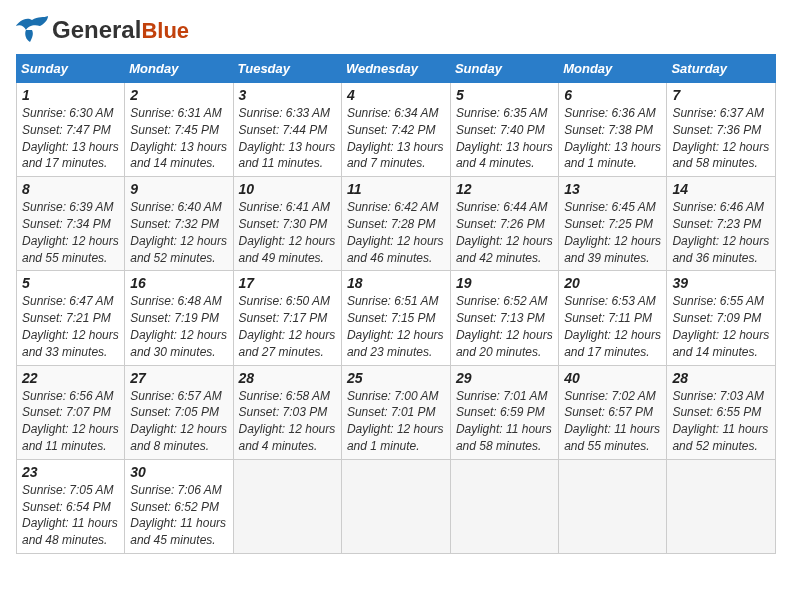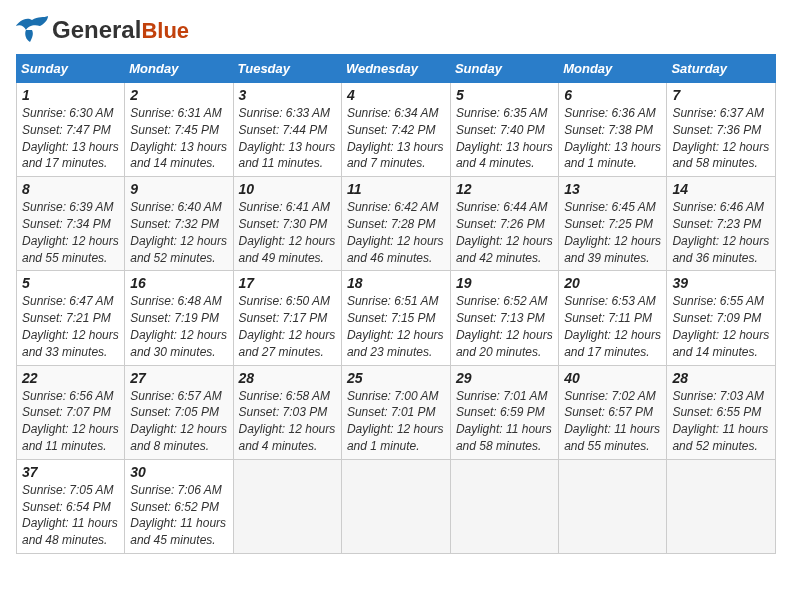--- a/index.html
+++ b/index.html
@@ -230,21 +230,21 @@
           <span class="day-number">40</span>
           <div class="day-info">Sunrise: 7:02 AM<br>Sunset: 6:57 PM<br>Daylight: 11 hours and 55 minutes.</div>
         </td>
         <td>
           <span class="day-number">28</span>
           <div class="day-info">Sunrise: 7:03 AM<br>Sunset: 6:55 PM<br>Daylight: 11 hours and 52 minutes.</div>
         </td>
       </tr>
       <tr>
         <td>
-          <span class="day-number">37</span>
+          <span class="day-number">23</span>
           <div class="day-info">Sunrise: 7:05 AM<br>Sunset: 6:54 PM<br>Daylight: 11 hours and 48 minutes.</div>
         </td>
         <td>
           <span class="day-number">30</span>
           <div class="day-info">Sunrise: 7:06 AM<br>Sunset: 6:52 PM<br>Daylight: 11 hours and 45 minutes.</div>
         </td>
         <td class="empty"></td>
         <td class="empty"></td>
         <td class="empty"></td>
         <td class="empty"></td>

